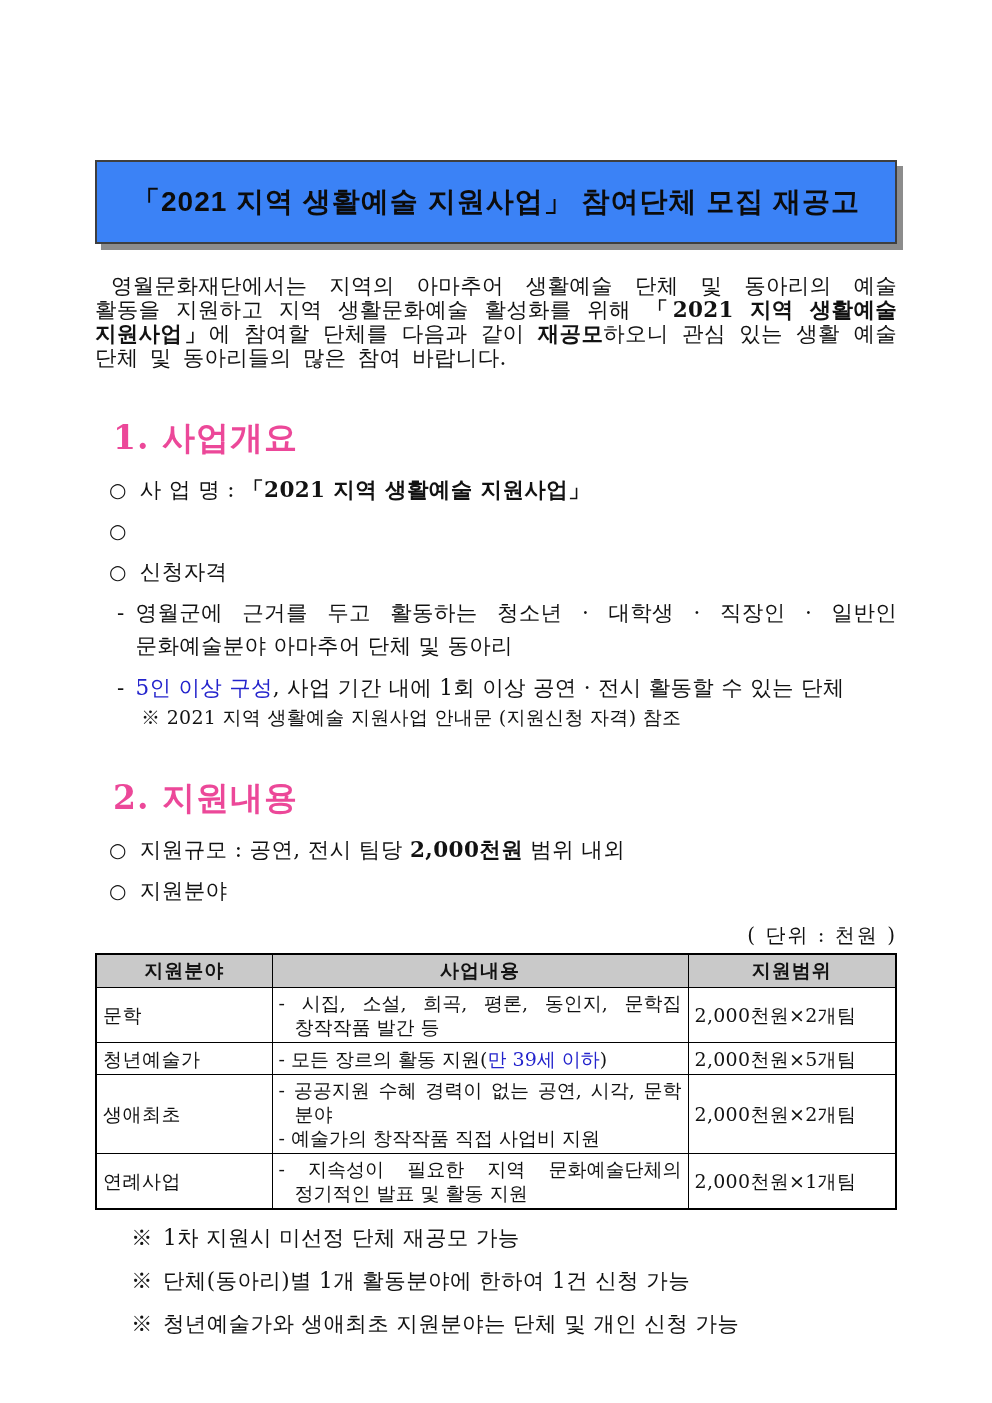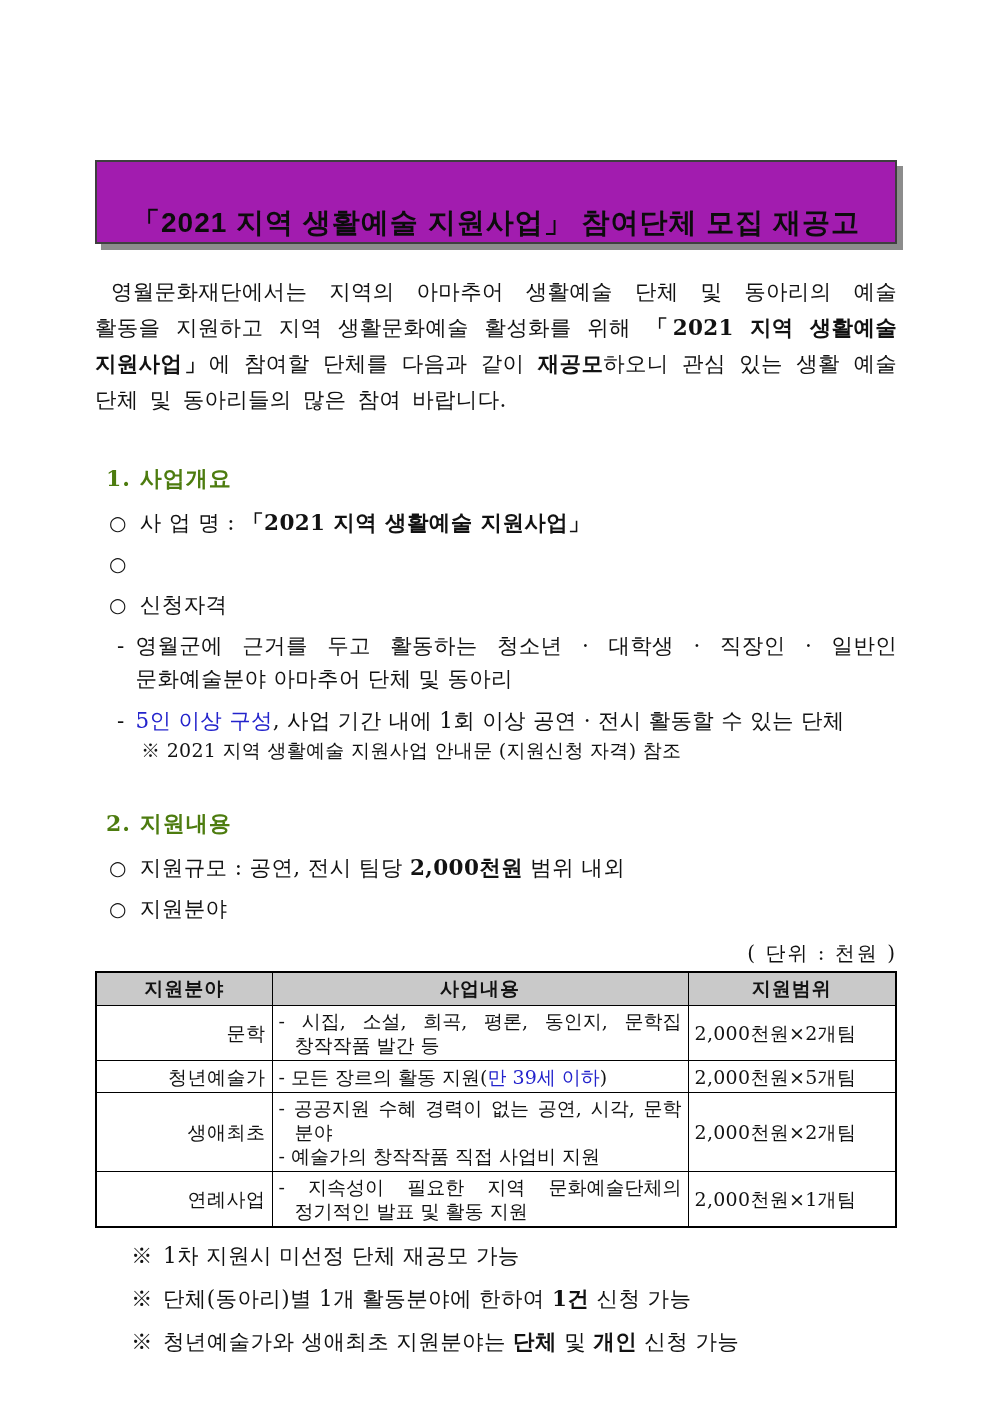--- a/index.html
+++ b/index.html
@@ -12,43 +12,43 @@
   .page{
     width:802px;
     margin:0 auto;
     padding-top:160px;
     position:relative;
   }
   
   .title-box{
     border:2px solid #3f3f3f;
     box-shadow:6px 6px 0 0 #8c8c8c;
-    background:#a21caf;
+    background:#3b82f6;
     height:80px;
-    display:flex;align-items:flex-end;justify-content:center;
+    display:flex;align-items:center;justify-content:center;
   }
   .title-box h1{
     margin:0;
     font-family:"Liberation Sans","DejaVu Sans",sans-serif;
     font-size:28px;font-weight:700;letter-spacing:1px;
     color:#0c0c0c;white-space:nowrap;
   }
   
   .intro{
     margin-top:30px;
-    font-size:21.5px;line-height:36px;
+    font-size:21.5px;line-height:24px;
     text-align:justify;text-indent:16px;
     word-break:keep-all;word-spacing:4px;letter-spacing:0.3px;
   }
   .intro b{font-weight:700;}
   
   .sec-heading{
-    margin:46px 0 0 11px;
-    font-size:22px;font-weight:700;letter-spacing:1px;
-    color:#4d7c0f;
+    margin:46px 0 0 18px;
+    font-size:33px;font-weight:700;letter-spacing:1px;
+    color:#ec4899;
   }
   
   .items{margin-top:14px;}
   .item{
     display:flex;align-items:flex-start;
     margin-top:11px;
     font-size:21.5px;line-height:30px;letter-spacing:0.4px;
     padding-left:14px;
   }
   .item .bullet{
@@ -83,38 +83,38 @@
   table.support th{
     border:1px solid #000;background:#c9c9c9;
     font-family:"Liberation Sans","DejaVu Sans",sans-serif;
     font-weight:700;font-size:19px;letter-spacing:1px;
     height:30px;padding:1px 2px;
   }
   table.support td{
     border:1px solid #000;
     padding:3px 6px;vertical-align:middle;line-height:24px;
   }
-  td.cell-field{text-align:right;letter-spacing:0.5px;}
+  td.cell-field{text-align:left;letter-spacing:0.5px;}
   td.cell-range{text-align:left;letter-spacing:0.3px;}
   td.cell-desc .bline{
     padding-left:16px;text-indent:-16px;
     word-break:keep-all;text-align:justify;
   }
   tr.r1{height:50px;}
   tr.r2{height:32px;}
   tr.r3{height:74px;}
   tr.r4{height:52px;}
   
   .footnotes{margin-top:10px;padding-left:36px;}
   .footnote{
     margin-top:13px;
     font-size:21.5px;line-height:30px;letter-spacing:0.4px;
   }
   .footnote .marker{margin-right:10px;}
-  .footnote b{font-weight:700;}
+  .footnote b{font-weight:400;}
 </style>
 </head>
 <body>
 
 <div class="page">
 
   <div class="title-box">
     <h1>「2021 지역 생활예술 지원사업」 참여단체 모집 재공고</h1>
   </div>
 

